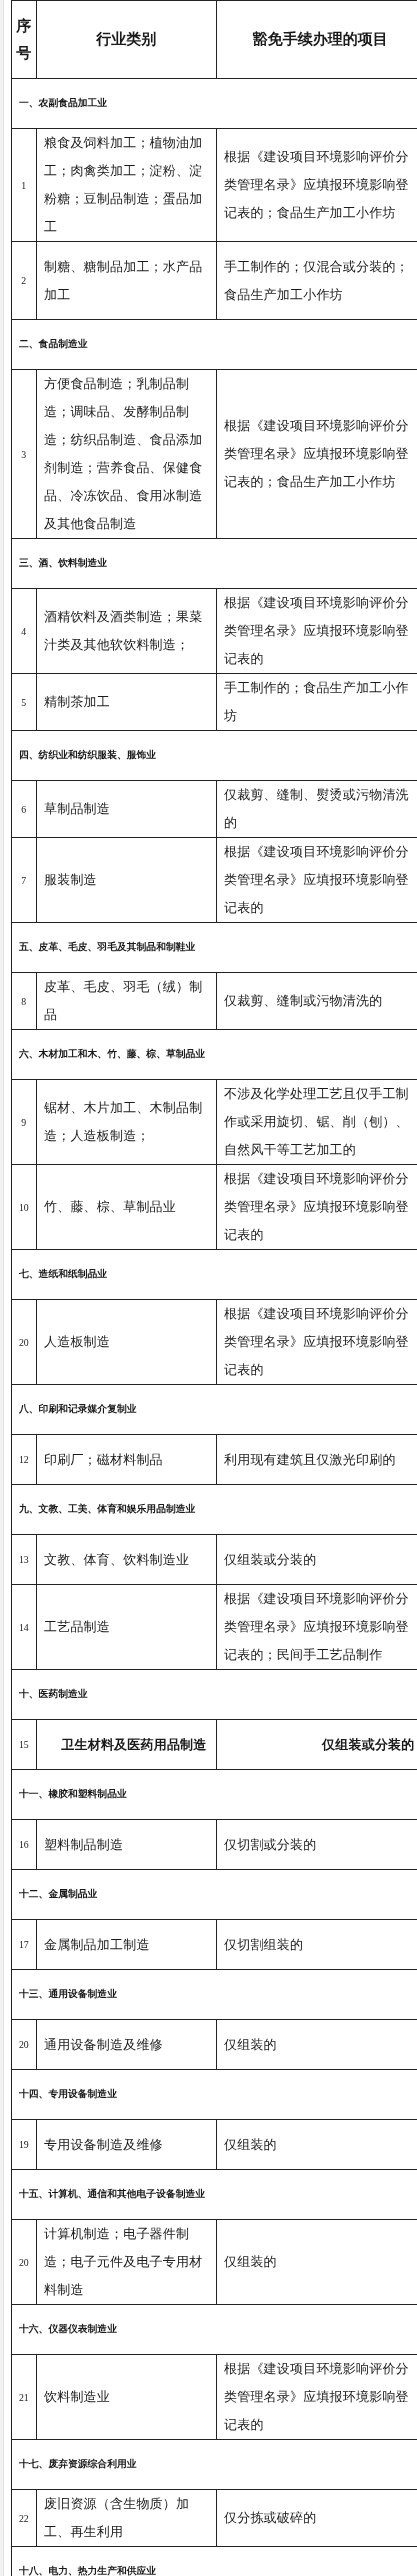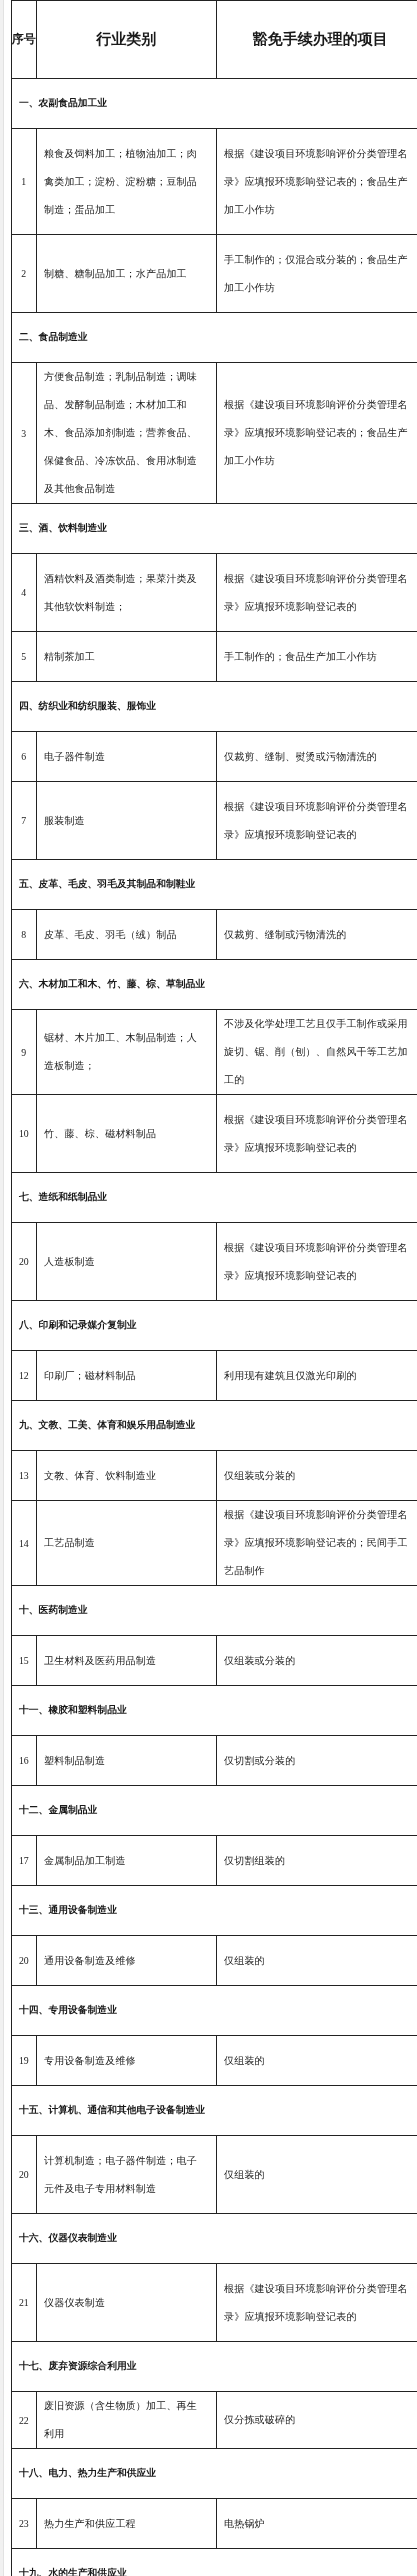--- a/index.html
+++ b/index.html
@@ -2,25 +2,25 @@
 <html style="font-size:8.2px"><head>
 <meta charset="utf-8">
 <style>
   html, body { margin:0; padding:0; background:#ffffff; }
   body { width:417px; height:3958px; overflow:hidden; position:relative; font-family:"DejaVu Sans","Liberation Sans",sans-serif; color:#1a1a1a; }
   .leftbar { position:absolute; left:0; top:0; width:3.1px; height:3958px; background:#f1f1f1; border-right:0.5px solid #e2e2e2; }
   table { position:absolute; left:10.8px; top:0; width:412px; border-collapse:collapse; table-layout:fixed; }
   col.c1 { width:25px; } col.c2 { width:180px; } col.c3 { width:208px; }
   td, th { border:0.8px solid #222; vertical-align:middle; padding:0; }
   th { font-weight:bold; font-size:15px; text-align:center; height:77px; }
-  th.num { font-size:12px; line-height:27px; }
+  th.num { font-size:15px; line-height:27px; }
   tr.section td { height:49px; font-weight:bold; font-size:9.8px; padding-left:7.2px; }
   td.num { text-align:center; font-family:"Liberation Serif","DejaVu Serif",serif; font-size:9.8px; }
-  td.txt { font-size:10px; line-height:28px; padding:0 9.3px 0 7.2px; letter-spacing:0.2px; }
-  td.txt.center { text-align:left; }
+  td.txt { font-size:13px; line-height:28px; padding:0 9.3px 0 7.2px; letter-spacing:0.2px; }
+  td.txt.center { text-align:right;font-weight:bold; }
 </style>
 </head>
 <body>
 
 <div class="leftbar"></div>
 
 <table>
   <colgroup>
       <col class="c1">
       <col class="c2">
@@ -45,42 +45,42 @@
       <tr style="height: 78px;">
         <td class="num">2</td>
         <td class="txt">制糖、糖制品加工；水产品加工</td>
         <td class="txt">手工制作的；仅混合或分装的；食品生产加工小作坊</td>
       </tr>
       <tr class="section">
         <td colspan="3">二、食品制造业</td>
       </tr>
       <tr style="height: 134px;">
         <td class="num">3</td>
-        <td class="txt">方便食品制造；乳制品制造；调味品、发酵制品制造；木材加工和木、食品添加剂制造；营养食品、保健食品、冷冻饮品、食用冰制造及其他食品制造</td>
+        <td class="txt">方便食品制造；乳制品制造；调味品、发酵制品制造；纺织品制造、食品添加剂制造；营养食品、保健食品、冷冻饮品、食用冰制造及其他食品制造</td>
         <td class="txt">根据《建设项目环境影响评价分类管理名录》应填报环境影响登记表的；食品生产加工小作坊</td>
       </tr>
       <tr class="section">
         <td colspan="3">三、酒、饮料制造业</td>
       </tr>
       <tr style="height: 78px;">
         <td class="num">4</td>
         <td class="txt">酒精饮料及酒类制造；果菜汁类及其他软饮料制造；</td>
         <td class="txt">根据《建设项目环境影响评价分类管理名录》应填报环境影响登记表的</td>
       </tr>
       <tr style="height: 50px;">
         <td class="num">5</td>
         <td class="txt">精制茶加工</td>
         <td class="txt">手工制作的；食品生产加工小作坊</td>
       </tr>
       <tr class="section">
         <td colspan="3">四、纺织业和纺织服装、服饰业</td>
       </tr>
       <tr style="height: 50px;">
         <td class="num">6</td>
-        <td class="txt">电子器件制造</td>
+        <td class="txt">草制品制造</td>
         <td class="txt">仅裁剪、缝制、熨烫或污物清洗的</td>
       </tr>
       <tr style="height: 78px;">
         <td class="num">7</td>
         <td class="txt">服装制造</td>
         <td class="txt">根据《建设项目环境影响评价分类管理名录》应填报环境影响登记表的</td>
       </tr>
       <tr class="section">
         <td colspan="3">五、皮革、毛皮、羽毛及其制品和制鞋业</td>
       </tr>
@@ -92,21 +92,21 @@
       <tr class="section">
         <td colspan="3">六、木材加工和木、竹、藤、棕、草制品业</td>
       </tr>
       <tr style="height: 78px;">
         <td class="num">9</td>
         <td class="txt">锯材、木片加工、木制品制造；人造板制造；</td>
         <td class="txt">不涉及化学处理工艺且仅手工制作或采用旋切、锯、削（刨）、自然风干等工艺加工的</td>
       </tr>
       <tr style="height: 78px;">
         <td class="num">10</td>
-        <td class="txt">竹、藤、棕、磁材料制品</td>
+        <td class="txt">竹、藤、棕、草制品业</td>
         <td class="txt">根据《建设项目环境影响评价分类管理名录》应填报环境影响登记表的</td>
       </tr>
       <tr class="section">
         <td colspan="3">七、造纸和纸制品业</td>
       </tr>
       <tr style="height: 78px;">
         <td class="num">20</td>
         <td class="txt">人造板制造</td>
         <td class="txt">根据《建设项目环境影响评价分类管理名录》应填报环境影响登记表的</td>
       </tr>
@@ -177,21 +177,21 @@
       <tr style="height: 78px;">
         <td class="num">20</td>
         <td class="txt">计算机制造；电子器件制造；电子元件及电子专用材料制造</td>
         <td class="txt">仅组装的</td>
       </tr>
       <tr class="section">
         <td colspan="3">十六、仪器仪表制造业</td>
       </tr>
       <tr style="height: 78px;">
         <td class="num">21</td>
-        <td class="txt">仪器仪表制造</td>
+        <td class="txt">饮料制造业</td>
         <td class="txt">根据《建设项目环境影响评价分类管理名录》应填报环境影响登记表的</td>
       </tr>
       <tr class="section">
         <td colspan="3">十七、废弃资源综合利用业</td>
       </tr>
       <tr style="height: 50px;">
         <td class="num">22</td>
         <td class="txt">废旧资源（含生物质）加工、再生利用</td>
         <td class="txt">仅分拣或破碎的</td>
       </tr>

